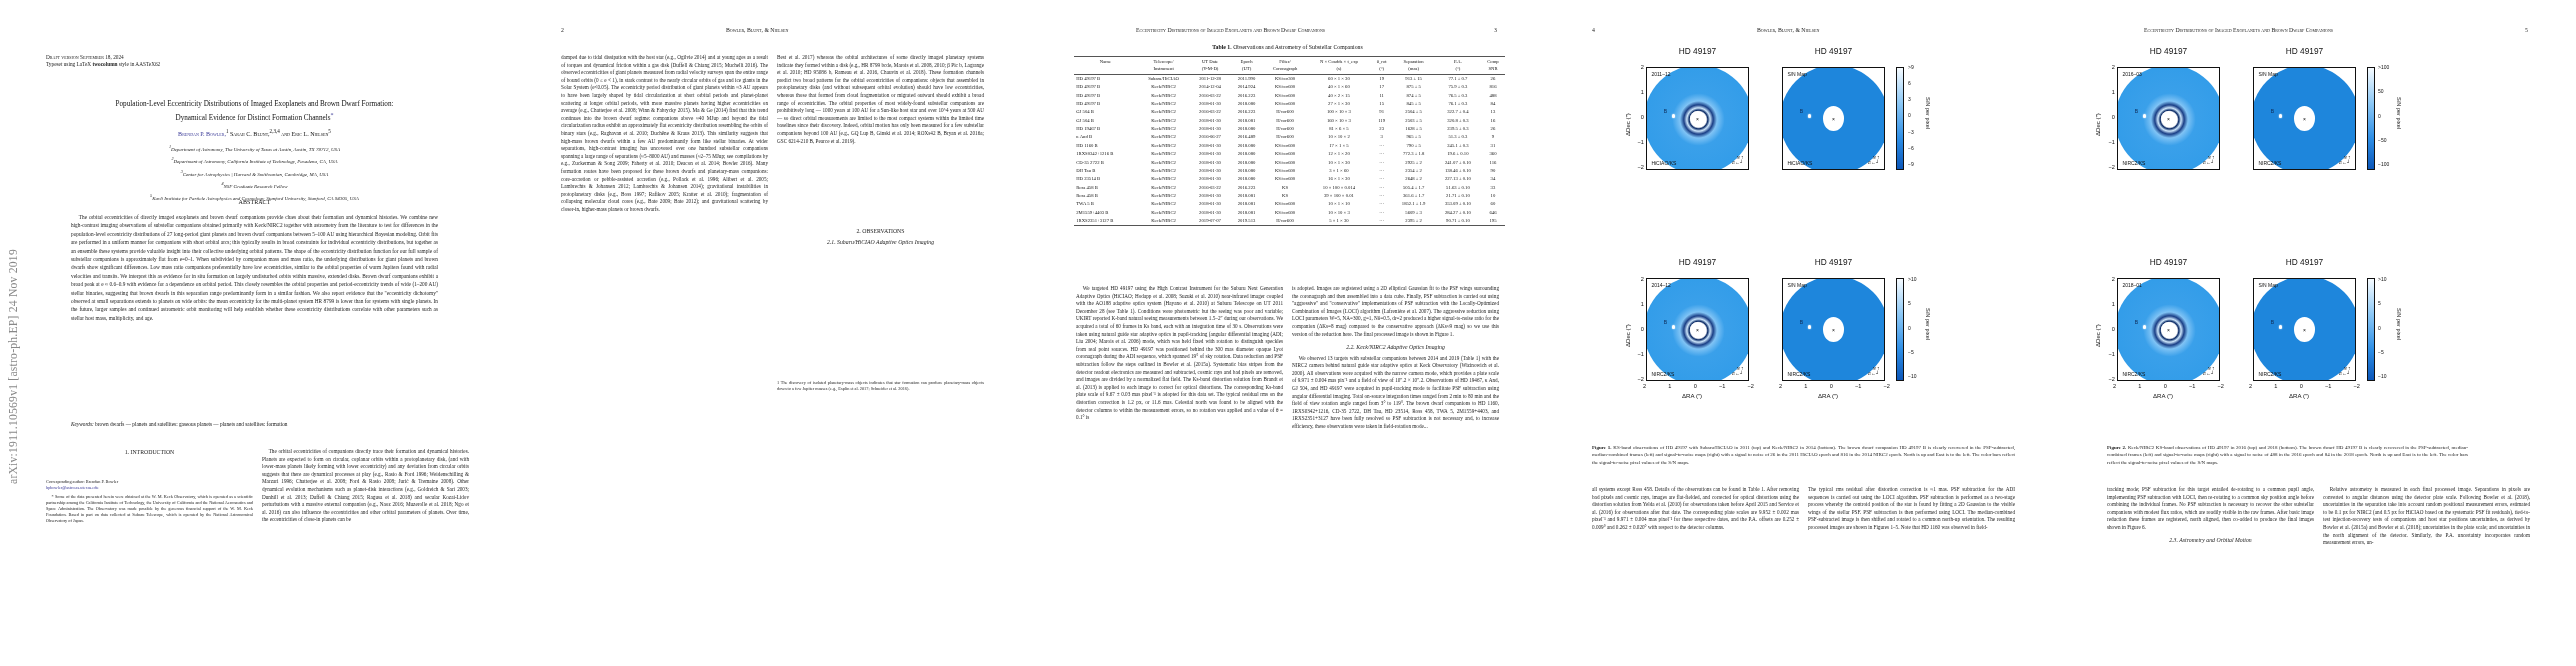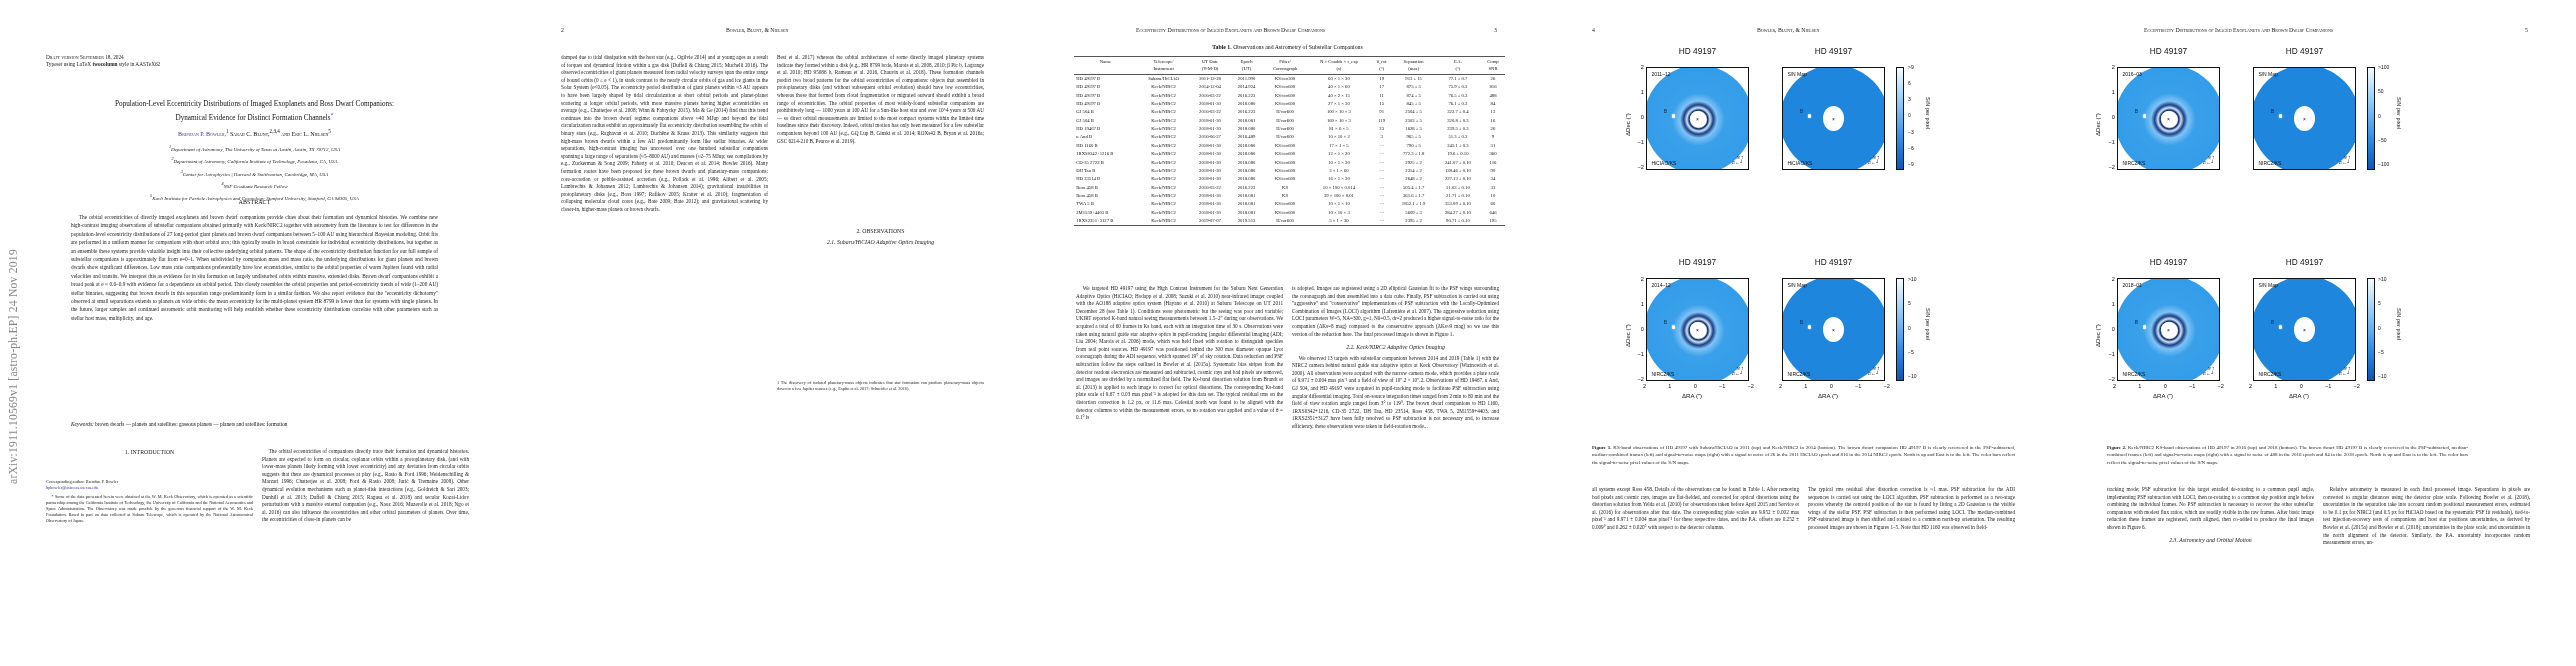--- a/index.html
+++ b/index.html
@@ -67,21 +67,21 @@
 
 <div class="page p1">
   <div class="arxiv">arXiv:1911.10569v1  [astro-ph.EP]  24 Nov 2019</div>
 
   <div class="draft">
     <div class="sc">Draft version September 18, 2024</div>
     <div><span>Typeset using </span><span>LaTeX</span> <b>twocolumn</b><span> style in AASTeX62</span></div>
   </div>
 
   <div class="title">
-    <div>Population-Level Eccentricity Distributions of Imaged Exoplanets and Boss Dwarf Companions:</div>
+    <div>Population-Level Eccentricity Distributions of Imaged Exoplanets and Brown Dwarf Formation:</div>
     <div><span>Dynamical Evidence for Distinct Formation Channels</span><sup class="link">*</sup></div>
   </div>
 
   <div class="authors">
     <span class="link">Brendan P. Bowler,</span><sup>1</sup>
     <span>Sarah C. Blunt,</span><sup>2,3,4</sup>
     <span>and</span>
     <span>Eric L. Nielsen</span><sup>5</sup>
   </div>
 

